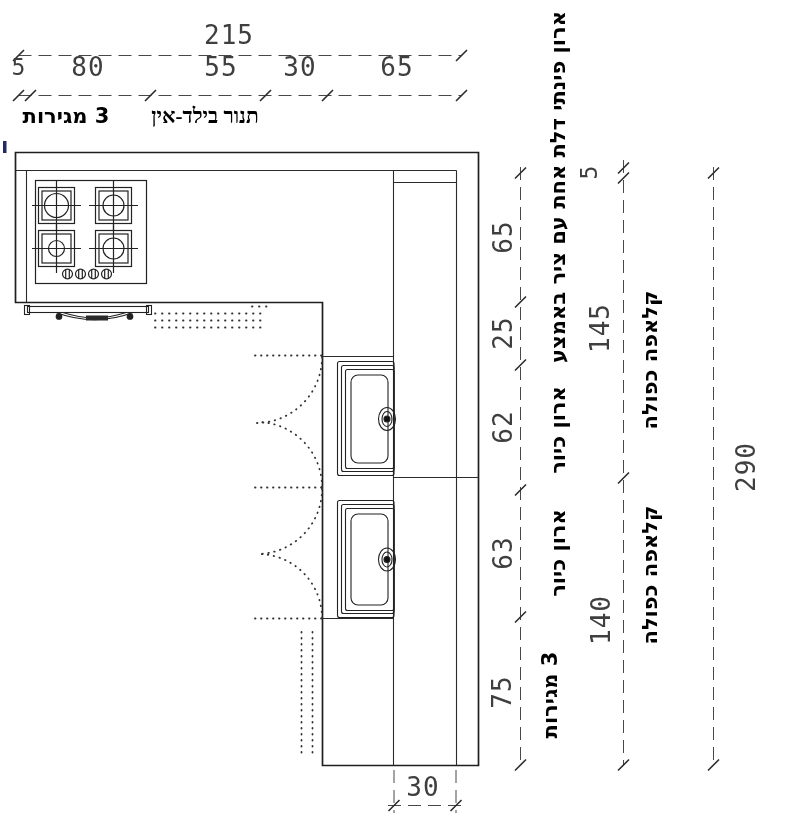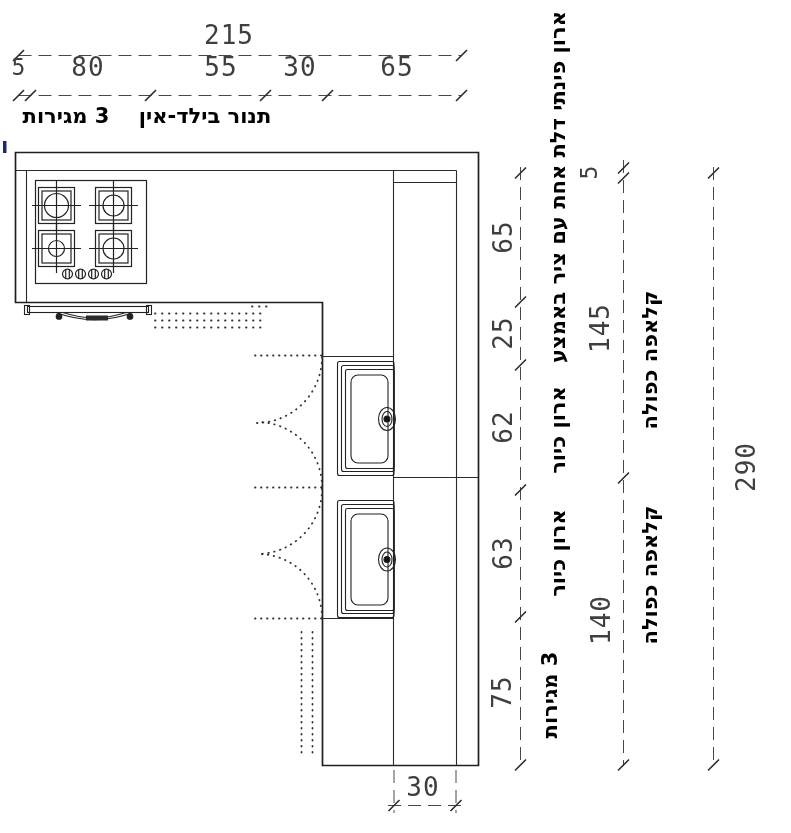--- a/index.html
+++ b/index.html
@@ -150,21 +150,21 @@
   <div class="dim v" style="left:502px; top:692px;">75</div>
 
   <div class="dim v small" style="left:589px; top:172px;">5</div>
   <div class="dim v" style="left:600px; top:328px;">145</div>
   <div class="dim v" style="left:601px; top:620px;">140</div>
 
   <div class="dim v" style="left:746px; top:467px;">290</div>
   <div class="dim" style="left:423px; top:787px;">30</div>
 
   <div class="lbl" style="left:66px;  top:116px;">3 מגירות</div>
-  <div class="lbl" style="left:205px; top:116px;">תנור בילד-אין</div>
+  <div class="lbl" style="left:205px; top:116px;font-family:Liberation Serif, serif;">תנור בילד-אין</div>
 
   <div class="lbl v" style="left:558px; top:187px;">ארון פינתי דלת אחת עם ציר באמצע</div>
   <div class="lbl v" style="left:558px; top:430px;">ארון כיור</div>
   <div class="lbl v" style="left:558px; top:553px;">ארון כיור</div>
   <div class="lbl v" style="left:550px; top:695px;">3 מגירות</div>
 
   <div class="lbl v" style="left:650px; top:360px;">קלאפה כפולה</div>
   <div class="lbl v" style="left:650px; top:575px;">קלאפה כפולה</div>
 
 </div>

